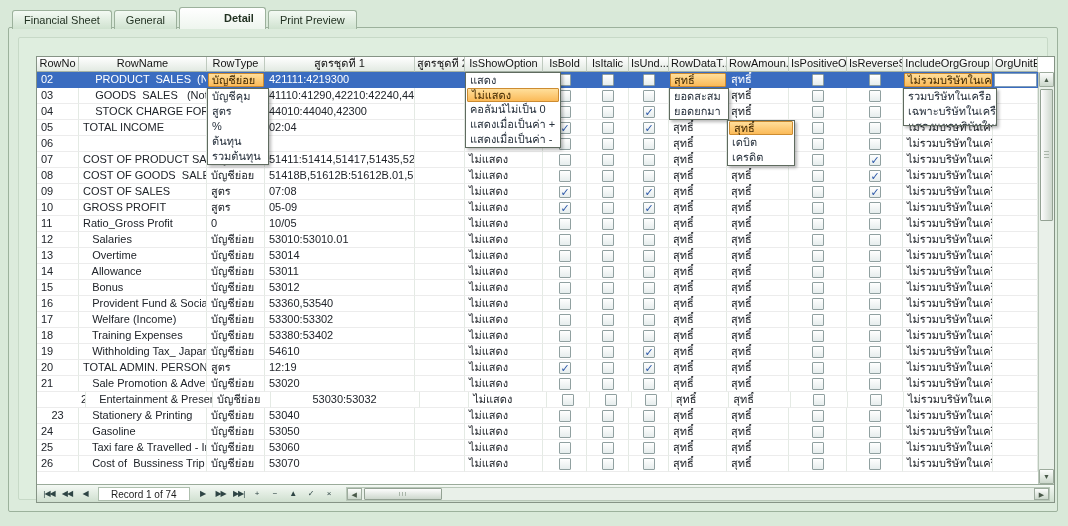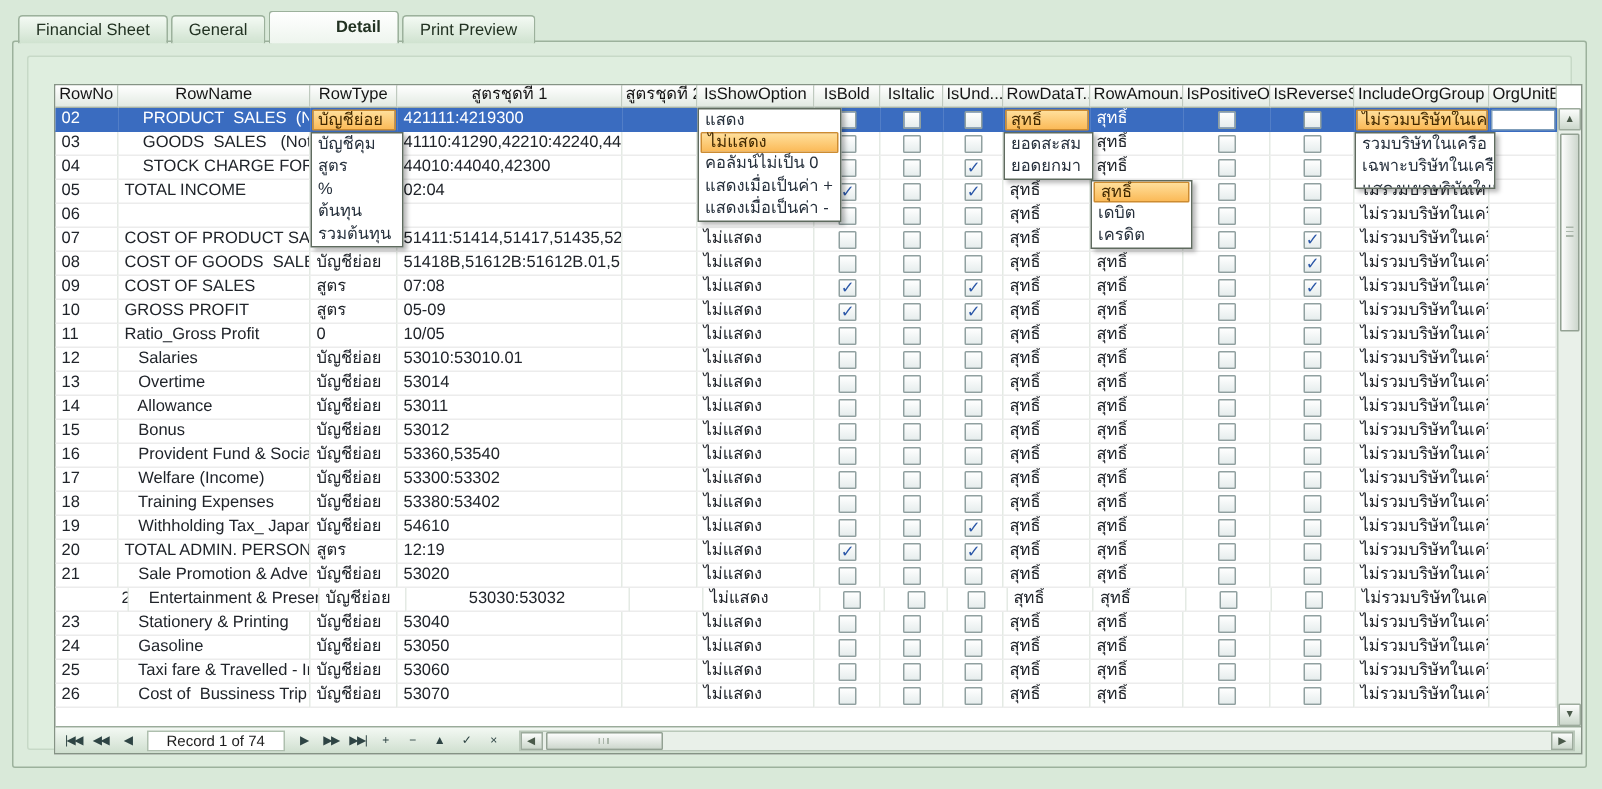--- a/index.html
+++ b/index.html
@@ -509,21 +509,21 @@
             <div class="gcell ck" style="width: 42px; box-sizing: border-box;"><div class="cb"></div></div>
             <div class="gcell ck" style="width: 40px; box-sizing: border-box;"><div class="cb"></div></div>
             <div class="gcell" style="width: 58px; box-sizing: border-box;">สุทธิ์</div>
             <div class="gcell" style="width: 62px; box-sizing: border-box;">สุทธิ์</div>
             <div class="gcell ck" style="width: 58px; box-sizing: border-box;"><div class="cb"></div></div>
             <div class="gcell ck" style="width: 56px; box-sizing: border-box;"><div class="cb"></div></div>
             <div class="gcell" style="width: 90px; box-sizing: border-box;">ไม่รวมบริษัทในเครือ</div>
             <div class="gcell" style="width: 45px; box-sizing: border-box;"></div>
           </div>
           <div class="grow">
-            <div class="gcell" style="width: 42px; box-sizing: border-box;">23</div>
+            <div class="gcell" style="width: 42px; box-sizing: border-box; text-align: center;">23</div>
             <div class="gcell" style="width: 128px; box-sizing: border-box;">   Stationery &amp; Printing</div>
             <div class="gcell" style="width: 58px; box-sizing: border-box;">บัญชีย่อย</div>
             <div class="gcell" style="width: 150px; box-sizing: border-box;">53040</div>
             <div class="gcell" style="width: 50px; box-sizing: border-box;"></div>
             <div class="gcell" style="width: 78px; box-sizing: border-box;">ไม่แสดง</div>
             <div class="gcell ck" style="width: 44px; box-sizing: border-box;"><div class="cb"></div></div>
             <div class="gcell ck" style="width: 42px; box-sizing: border-box;"><div class="cb"></div></div>
             <div class="gcell ck" style="width: 40px; box-sizing: border-box;"><div class="cb"></div></div>
             <div class="gcell" style="width: 58px; box-sizing: border-box;">สุทธิ์</div>
             <div class="gcell" style="width: 62px; box-sizing: border-box;">สุทธิ์</div>

